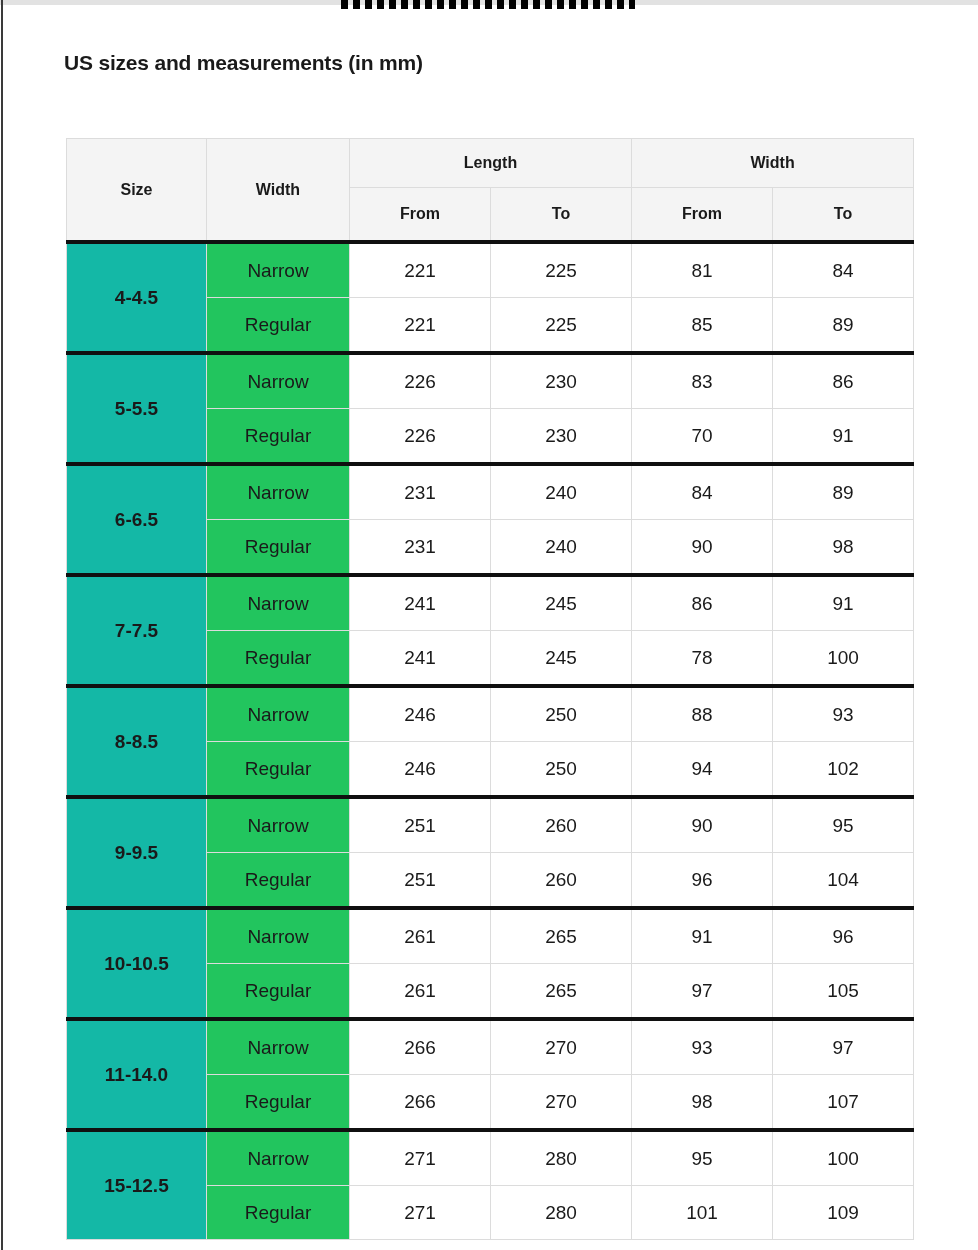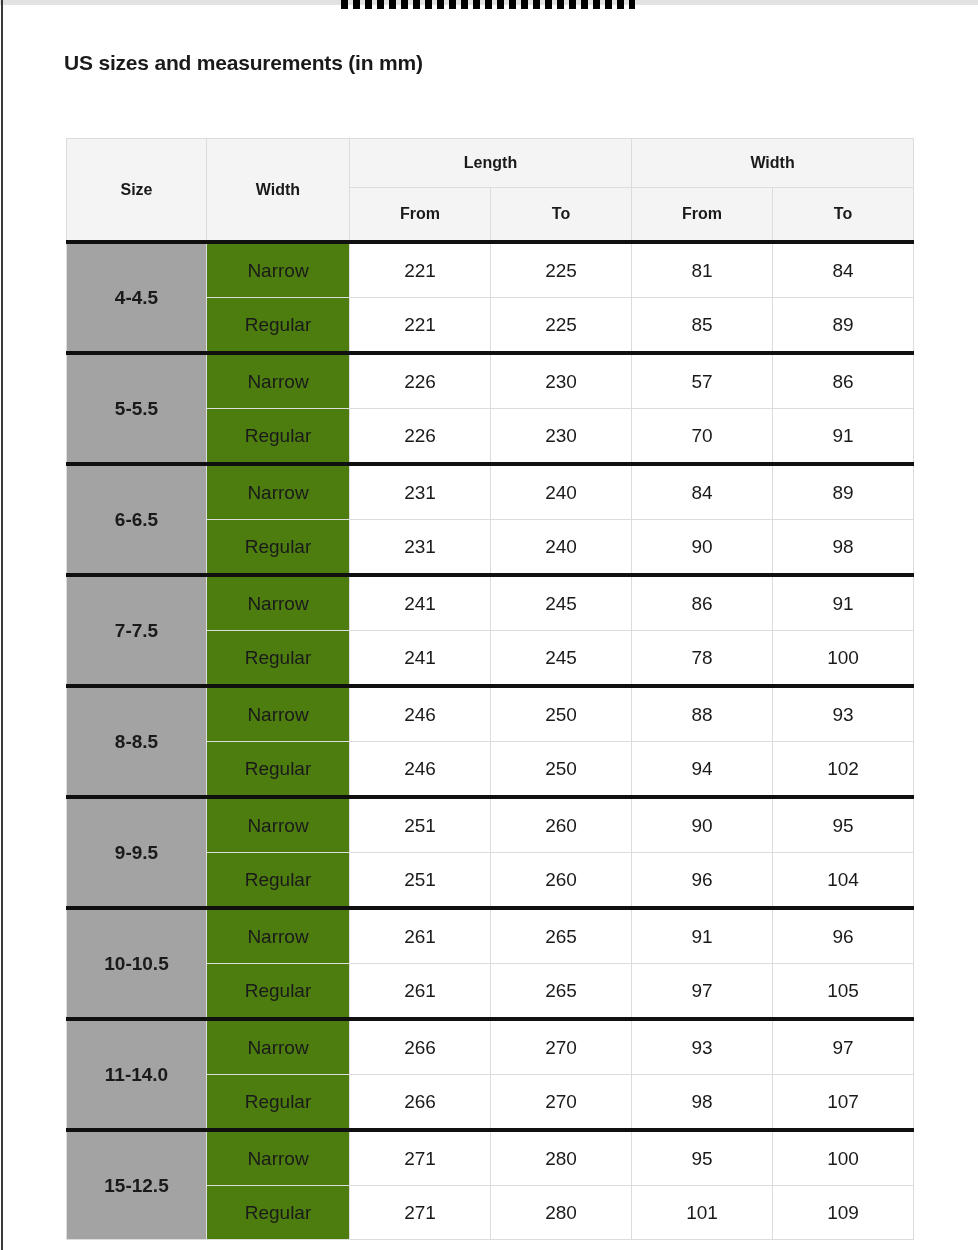--- a/index.html
+++ b/index.html
@@ -112,26 +112,26 @@
     border-bottom: 4px solid #101010;
   }
 
   
   tbody td {
     height: 53px;
     font-size: 19px;
     font-weight: normal;
   }
   td.cell-size {
-    background: #a3a3a3;
+    background: #14b8a6;
     font-weight: bold;
     font-size: 19px;
   }
   td.cell-widthname {
-    background: #4d7c0f;
+    background: #22c55e;
     font-size: 19px;
     margin-left: 20px;
   }
   td.cell-val {
     background: #ffffff;
   }
 
   
   tbody tr.group-start > td {
     border-top: 4px solid #101010;
@@ -186,21 +186,21 @@
             <td class="cell-val">221</td>
             <td class="cell-val">225</td>
             <td class="cell-val">85</td>
             <td class="cell-val">89</td>
           </tr>
           <tr class="group-start">
             <td class="cell-size" rowspan="2">5-5.5</td>
             <td class="cell-widthname">Narrow</td>
             <td class="cell-val">226</td>
             <td class="cell-val">230</td>
-            <td class="cell-val">57</td>
+            <td class="cell-val">83</td>
             <td class="cell-val">86</td>
           </tr>
           <tr>
             <td class="cell-widthname">Regular</td>
             <td class="cell-val">226</td>
             <td class="cell-val">230</td>
             <td class="cell-val">70</td>
             <td class="cell-val">91</td>
           </tr>
           <tr class="group-start">

